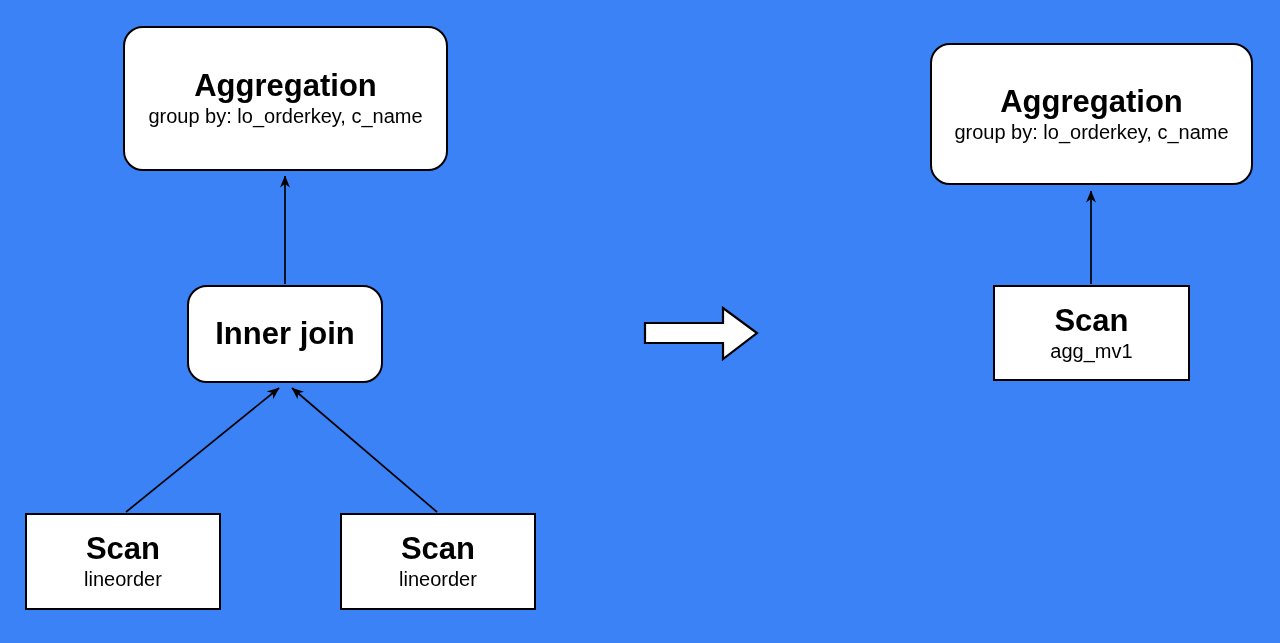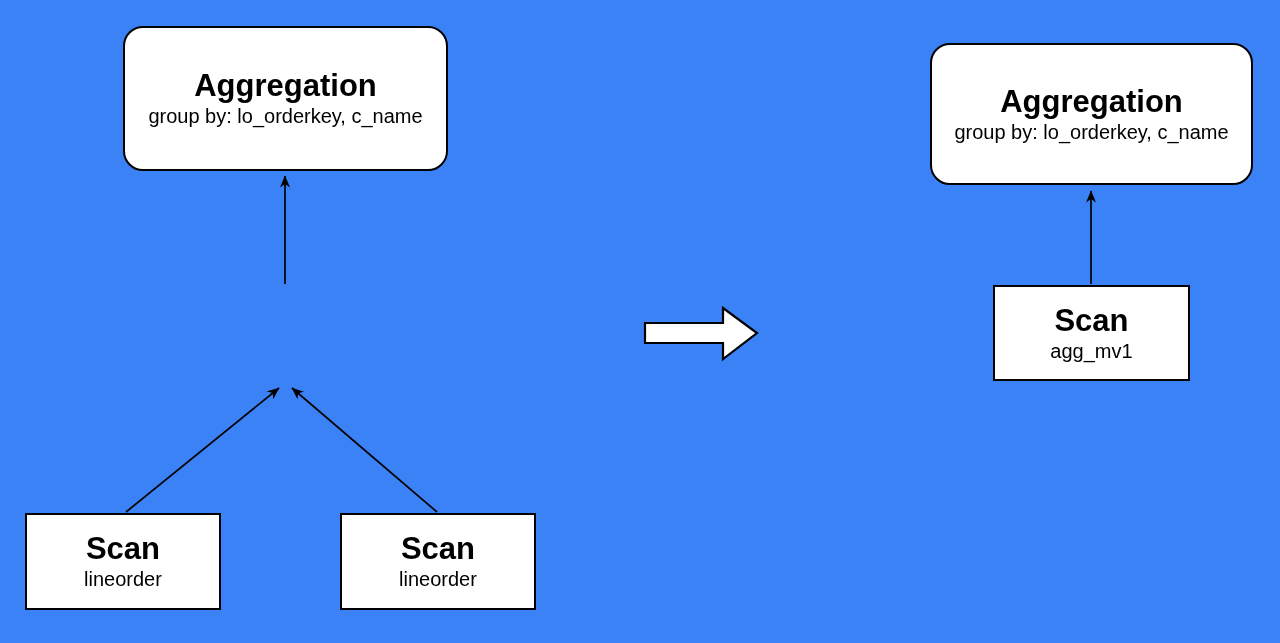--- a/index.html
+++ b/index.html
@@ -78,20 +78,23 @@
     <line x1="1091" y1="284" x2="1091" y2="191" stroke="#000000" stroke-width="1.7" marker-end="url(#arrowhead)"></line>
 
     <polygon points="645,323 723,323 723,308 757,333 723,359 723,343 645,343" fill="#ffffff" stroke="#000000" stroke-width="2.2" stroke-linejoin="miter"></polygon>
   </svg>
 
   <div class="node rounded pos-agg-before">
     <div class="title">Aggregation</div>
     <div class="subtitle">group by: lo_orderkey, c_name</div>
   </div>
 
+  <div class="node rounded pos-inner-join">
+    <div class="title">Inner join</div>
+  </div>
 
   <div class="node pos-scan-lineorder">
     <div class="title">Scan</div>
     <div class="subtitle">lineorder</div>
   </div>
 
   <div class="node pos-scan-customer">
     <div class="title">Scan</div>
     <div class="subtitle">lineorder</div>
   </div>

